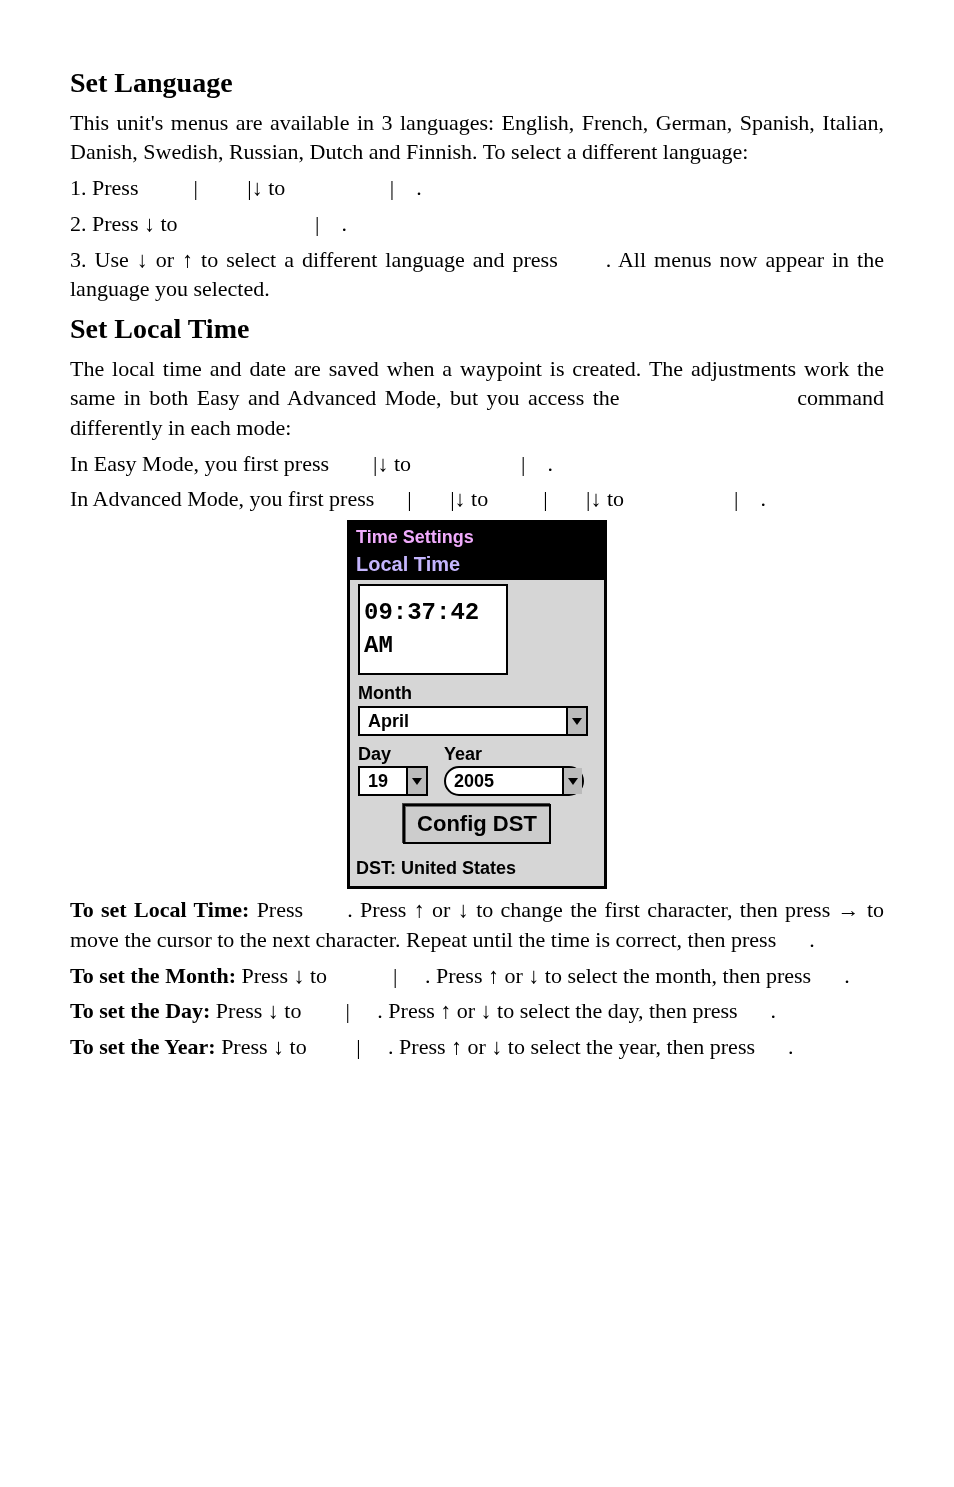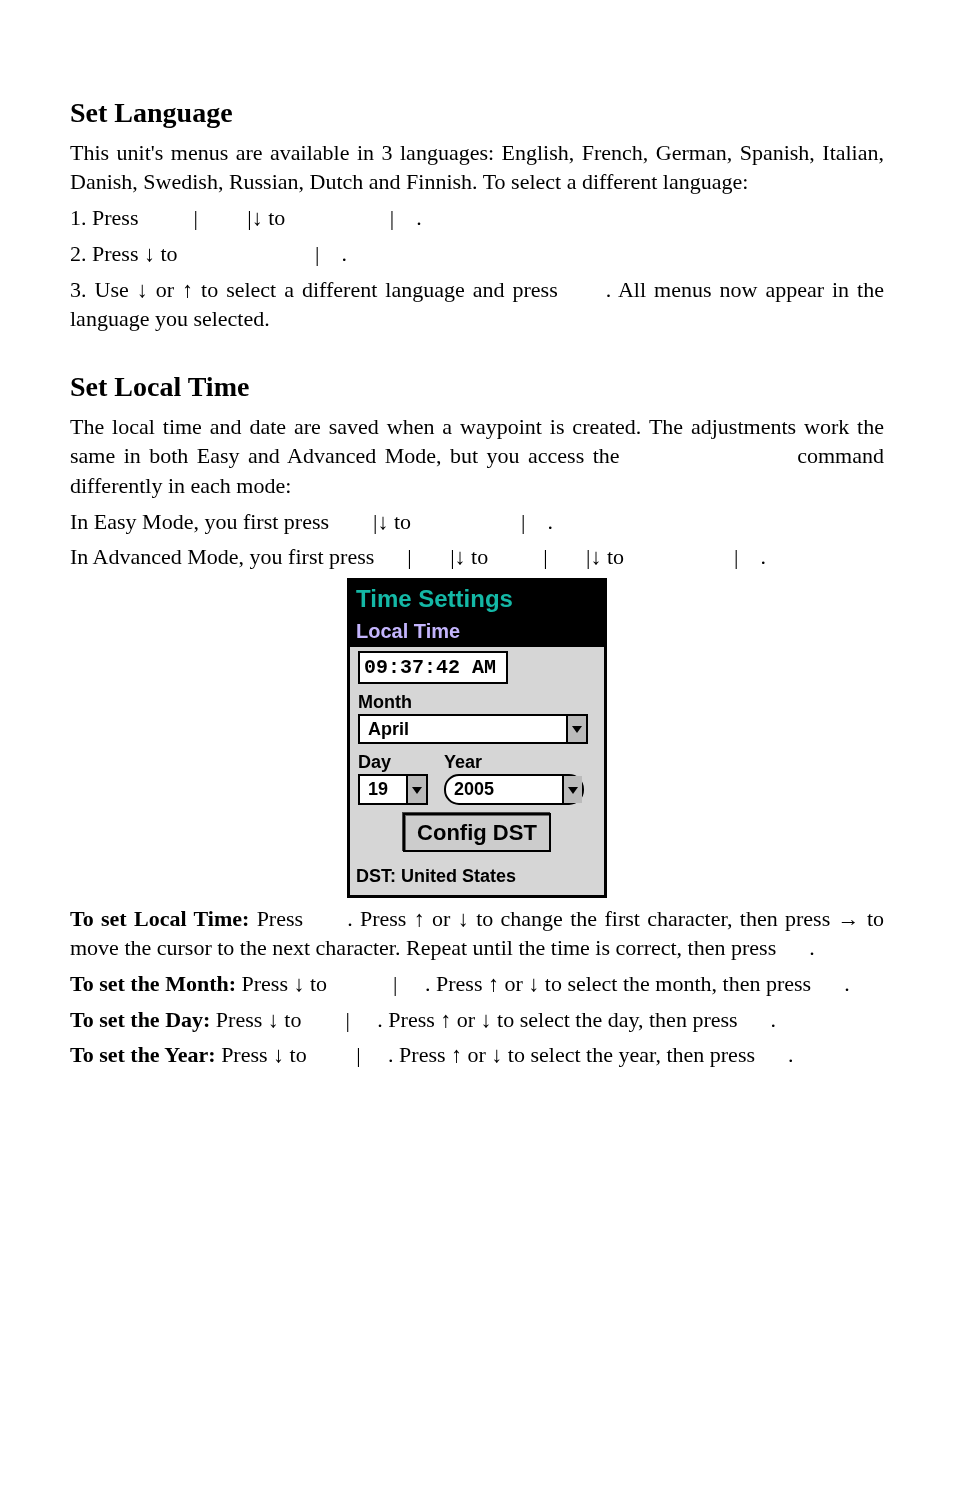--- a/index.html
+++ b/index.html
@@ -9,21 +9,21 @@
     margin: 0;
     padding: 60px 70px;
     width: 954px;
     box-sizing: border-box;
     color: #000;
     background: #fff;
   }
   h2 {
     font-size: 28px;
     font-weight: bold;
-    margin: 34px 0 4px 0;
+    margin: 4px 0 4px 0;
   }
   p {
     margin: 6px 0;
     text-align: justify;
   }
   .step {
     margin: 6px 0;
   }
   .figure-wrap {
     text-align: center;
@@ -34,43 +34,43 @@
     border: 3px solid #000;
     background: #d6d6d6;
     width: 260px;
     text-align: left;
     font-family: Arial, Helvetica, sans-serif;
     font-size: 18px;
     box-sizing: border-box;
   }
   .device .titlebar {
     background: #000;
-    color: #14b8a6;
+    color: #f0abfc;
     font-weight: bold;
     padding: 2px 6px;
-    font-size: 24px;
+    font-size: 18px;
   }
   .device .section-label {
     background: #000;
     color: #c4b5fd;
     font-weight: bold;
     padding: 0 6px 2px 6px;
     font-size: 20px;
   }
   .device .pad {
     padding: 4px 8px 8px 8px;
   }
   .textbox {
     display: inline-block;
     background: #fff;
     border: 2px solid #000;
-    padding: 1px 4px;
+    padding: 11px 4px;
     font-family: "Courier New", monospace;
     font-weight: bold;
-    font-size: 20px;
+    font-size: 24px;
     box-sizing: border-box;
   }
   .selectbox {
     display: inline-flex;
     align-items: stretch;
     border: 2px solid #000;
     background: #fff;
     box-sizing: border-box;
     vertical-align: middle;
   }

